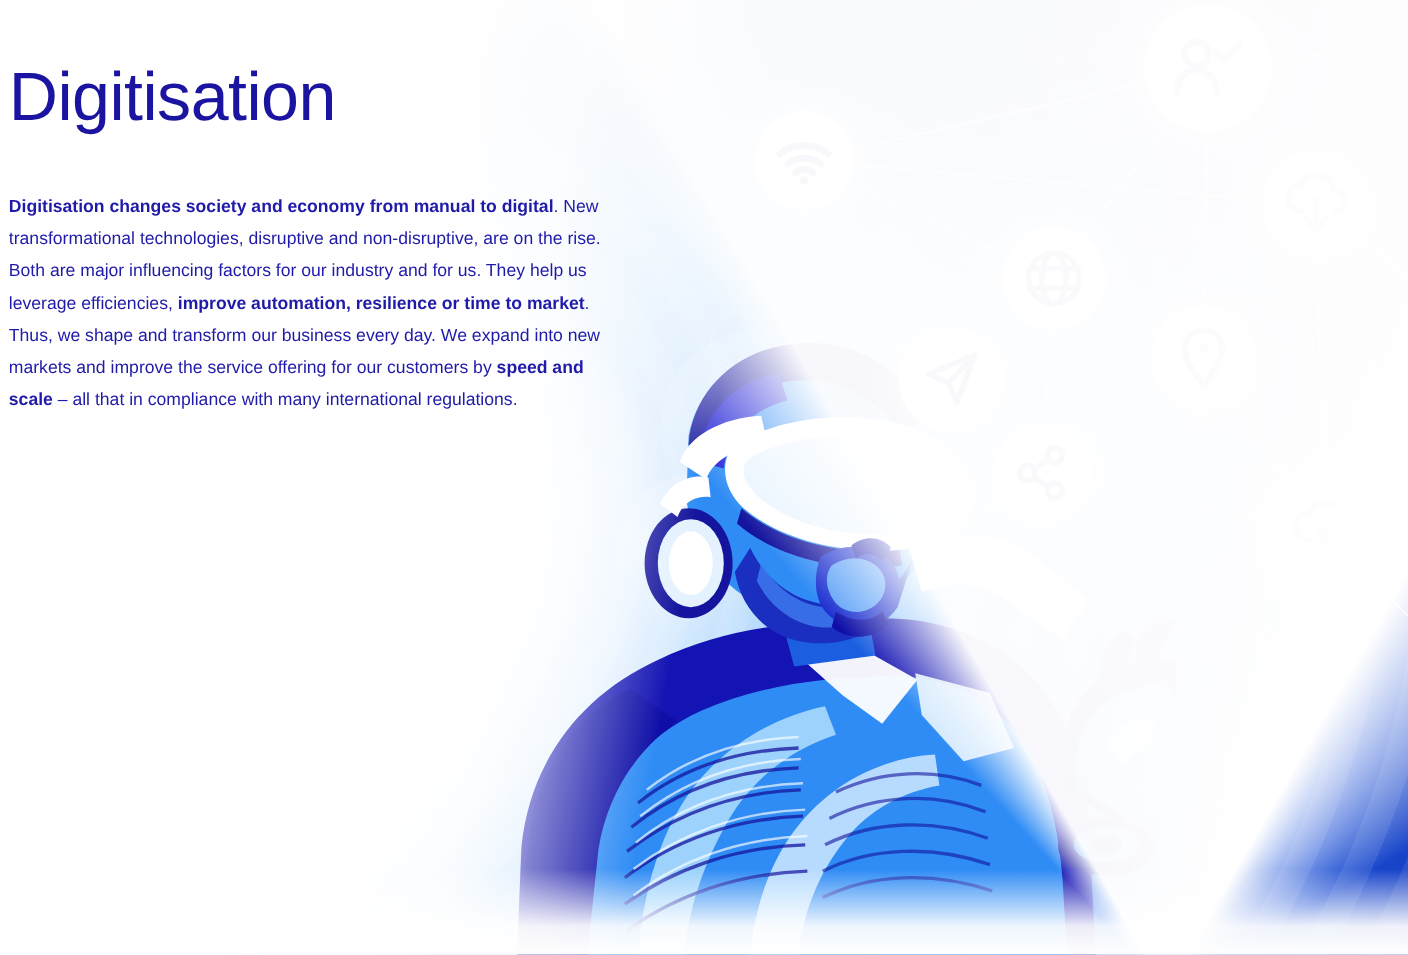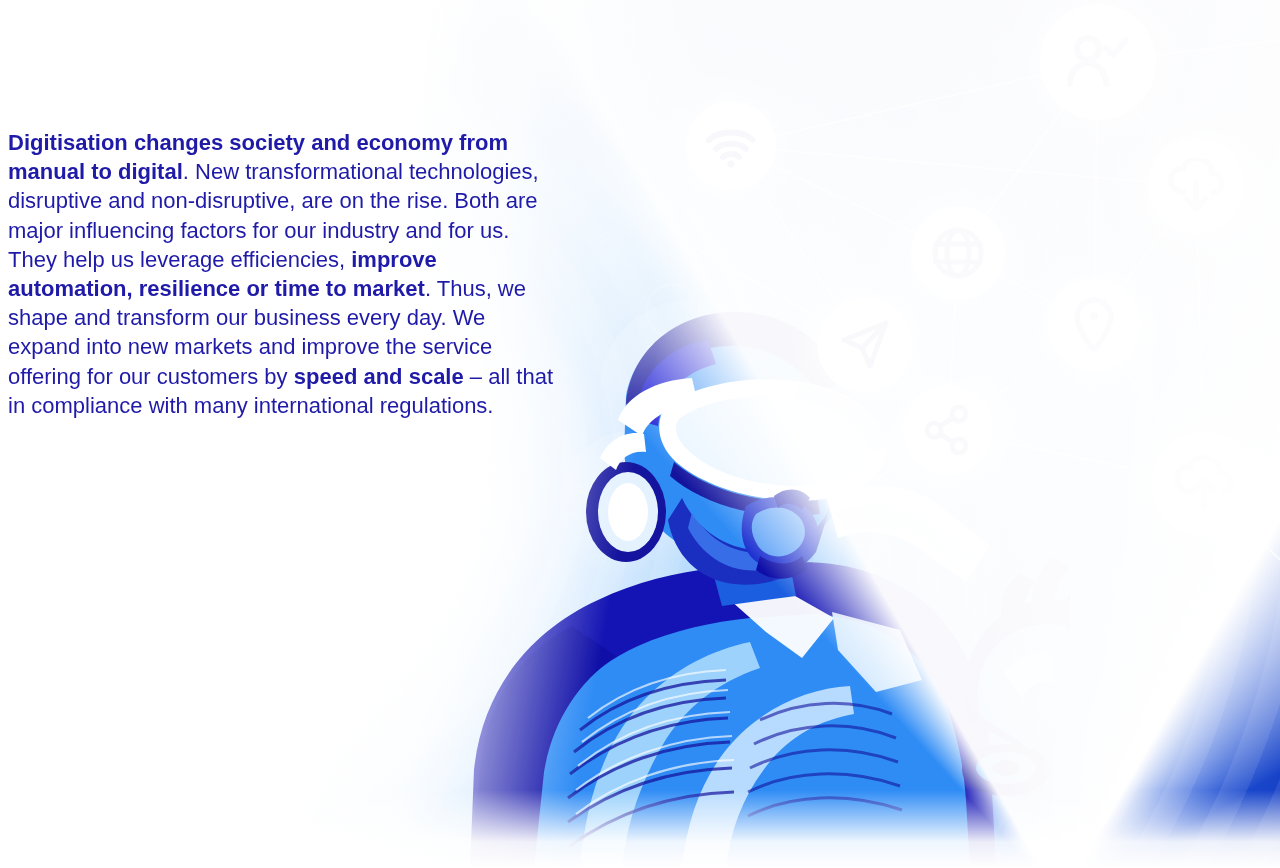--- a/index.html
+++ b/index.html
@@ -131,22 +131,22 @@
   
   .copy { position:absolute; left:8px; top:58px; width:560px; }
   .title {
     font-size:62px;
     font-weight:400;
     letter-spacing:-0.5px;
     line-height:1.0;
     white-space:nowrap;
   }
   .body {
-    margin-top:70px;
-    font-size:22px;
+    margin-top:54px;
+    font-size:16px;
     line-height:29.2px;
     font-weight:400;
     max-width:545px;
   }
   .body b { font-weight:700; }
 </style>
 </head>
 <body>
 
 <div id="slide">
@@ -436,16 +436,17 @@
       <path d="M31 53 L31 26"></path>
       <path d="M22 35 L31 25 L40 35"></path>
     </svg>
   </div>
 
   <div class="bg-layer bg-left-white"></div>
   <div class="bg-layer bg-wedge-br"></div>
   <div class="bg-layer bg-bottom-white"></div>
 
   <div class="copy">
+    <h1 class="title" id="title" style="color: rgb(26, 20, 160);">Digitisation</h1>
     <p class="body" id="body" style="color: rgb(31, 26, 168);"><b>Digitisation changes society and economy from manual to digital</b><span>. New transformational technologies, disruptive and non-disruptive, are on the rise. Both are major influencing factors for our industry and for us. They help us leverage efficiencies, </span><b>improve automation, resilience or time to market</b><span>. Thus, we shape and transform our business every day. We expand into new markets and improve the service offering for our customers by </span><b>speed and scale</b><span> – all that in compliance with many international regulations.</span></p>
   </div>
 
 </div>
 
 </body></html>

